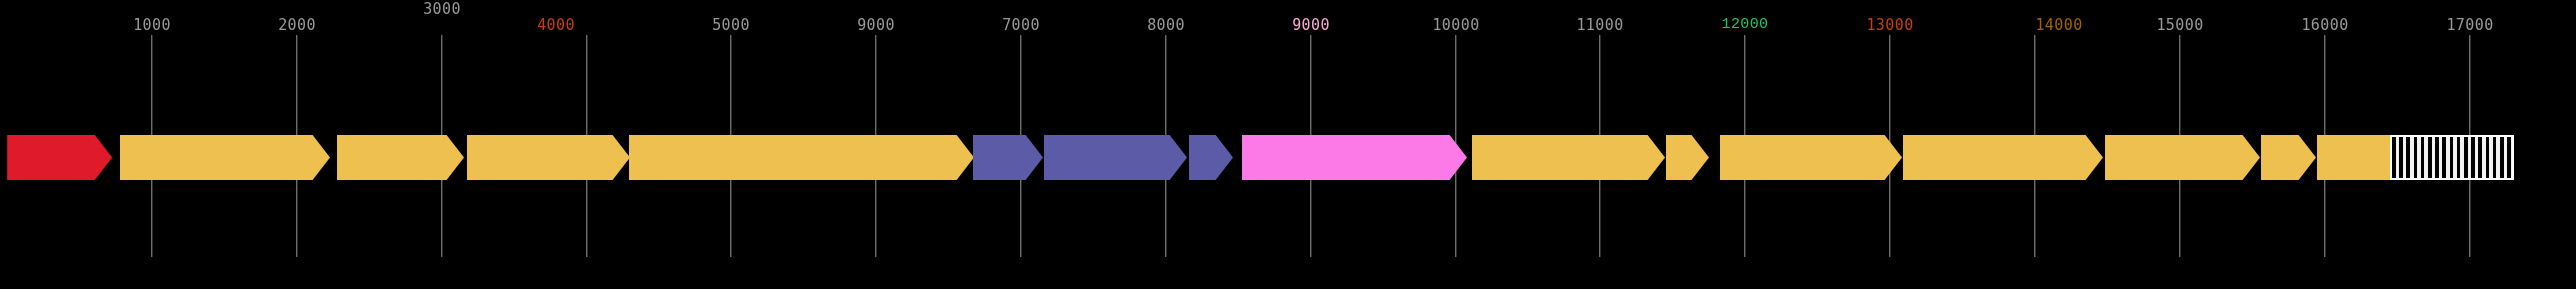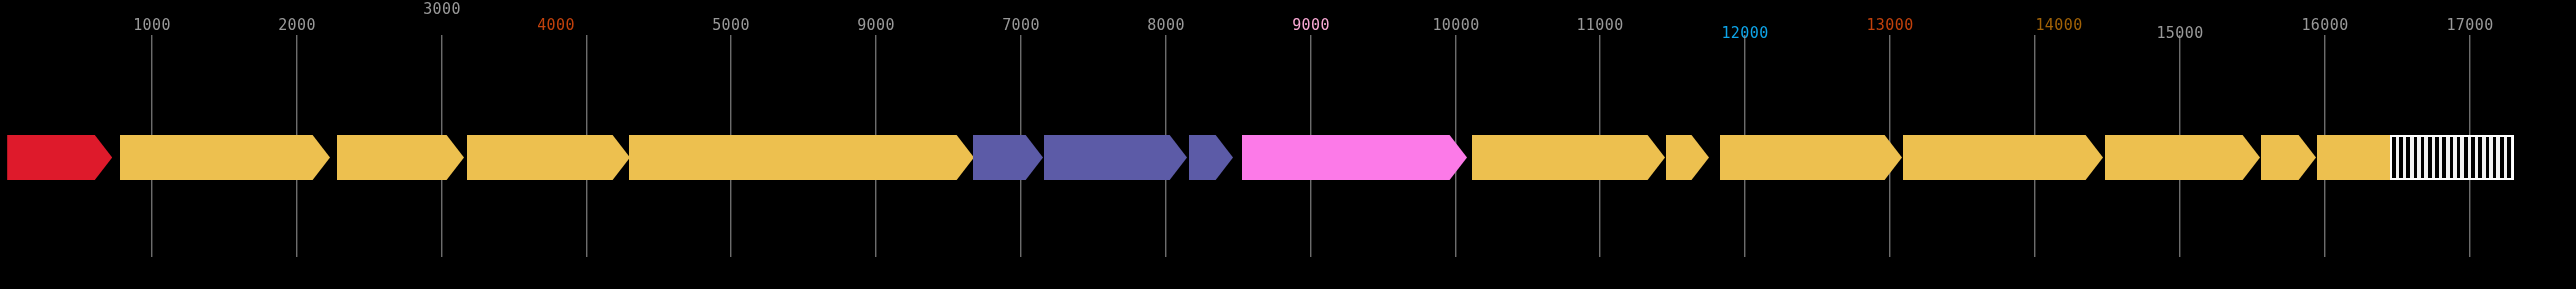--- a/index.html
+++ b/index.html
@@ -63,27 +63,27 @@
       <div class="tick-label" style="left: 1021px; top: 16px; color: rgb(153, 153, 153);">7000</div>
       <div class="tick-line" style="left: 1021px; top: 35px; height: 222px; background: rgb(154, 154, 154);"></div>
       <div class="tick-label" style="left: 1166px; top: 16px; color: rgb(153, 153, 153);">8000</div>
       <div class="tick-line" style="left: 1166px; top: 35px; height: 222px; background: rgb(154, 154, 154);"></div>
       <div class="tick-label" style="left: 1311px; top: 16px; color: #f9a8d4;">9000</div>
       <div class="tick-line" style="left: 1311px; top: 35px; height: 222px; background: rgb(154, 154, 154);"></div>
       <div class="tick-label" style="left: 1456px; top: 16px; color: rgb(153, 153, 153);">10000</div>
       <div class="tick-line" style="left: 1456px; top: 35px; height: 222px; background: rgb(154, 154, 154);"></div>
       <div class="tick-label" style="left: 1600px; top: 16px; color: rgb(153, 153, 153);">11000</div>
       <div class="tick-line" style="left: 1600px; top: 35px; height: 222px; background: rgb(154, 154, 154);"></div>
-      <div class="tick-label" style="left: 1745px; top: 24px; color: #0ea5e9;">12000</div>
+      <div class="tick-label" style="left: 1745px; top: 16px; color: #22c55e; font-family: Liberation Mono, monospace;">12000</div>
       <div class="tick-line" style="left: 1745px; top: 35px; height: 222px; background: rgb(154, 154, 154);"></div>
       <div class="tick-label" style="left: 1890px; top: 16px; color: #c2410c;">13000</div>
       <div class="tick-line" style="left: 1890px; top: 35px; height: 222px; background: rgb(154, 154, 154);"></div>
       <div class="tick-label" style="left: 2035px; top: 16px; color: #a16207; margin-left: 24px;">14000</div>
       <div class="tick-line" style="left: 2035px; top: 35px; height: 222px; background: rgb(154, 154, 154);"></div>
-      <div class="tick-label" style="left: 2180px; top: 16px; color: rgb(153, 153, 153); margin-top: 8px;">15000</div>
+      <div class="tick-label" style="left: 2180px; top: 16px; color: rgb(153, 153, 153);">15000</div>
       <div class="tick-line" style="left: 2180px; top: 35px; height: 222px; background: rgb(154, 154, 154);"></div>
       <div class="tick-label" style="left: 2325px; top: 16px; color: rgb(153, 153, 153); text-align: right;">16000</div>
       <div class="tick-line" style="left: 2325px; top: 35px; height: 222px; background: rgb(154, 154, 154);"></div>
       <div class="tick-label" style="left: 2470px; top: 16px; color: rgb(153, 153, 153);">17000</div>
       <div class="tick-line" style="left: 2470px; top: 35px; height: 222px; background: rgb(154, 154, 154);"></div>
     </div>
   <div class="track" id="track-layer">
       <div class="feature fwd" style="left: 7.2px; width: 105px; background: rgb(222, 26, 43); clip-path: polygon(0% 0%, 83.448% 0%, 100% 50%, 83.448% 100%, 0% 100%);"></div>
       <div class="feature fwd" style="left: 120px; width: 210px; background: rgb(237, 192, 79); clip-path: polygon(0% 0%, 91.724% 0%, 100% 50%, 91.724% 100%, 0% 100%);"></div>
       <div class="feature fwd" style="left: 337px; width: 127px; background: rgb(237, 192, 79); clip-path: polygon(0% 0%, 86.286% 0%, 100% 50%, 86.286% 100%, 0% 100%);"></div>

